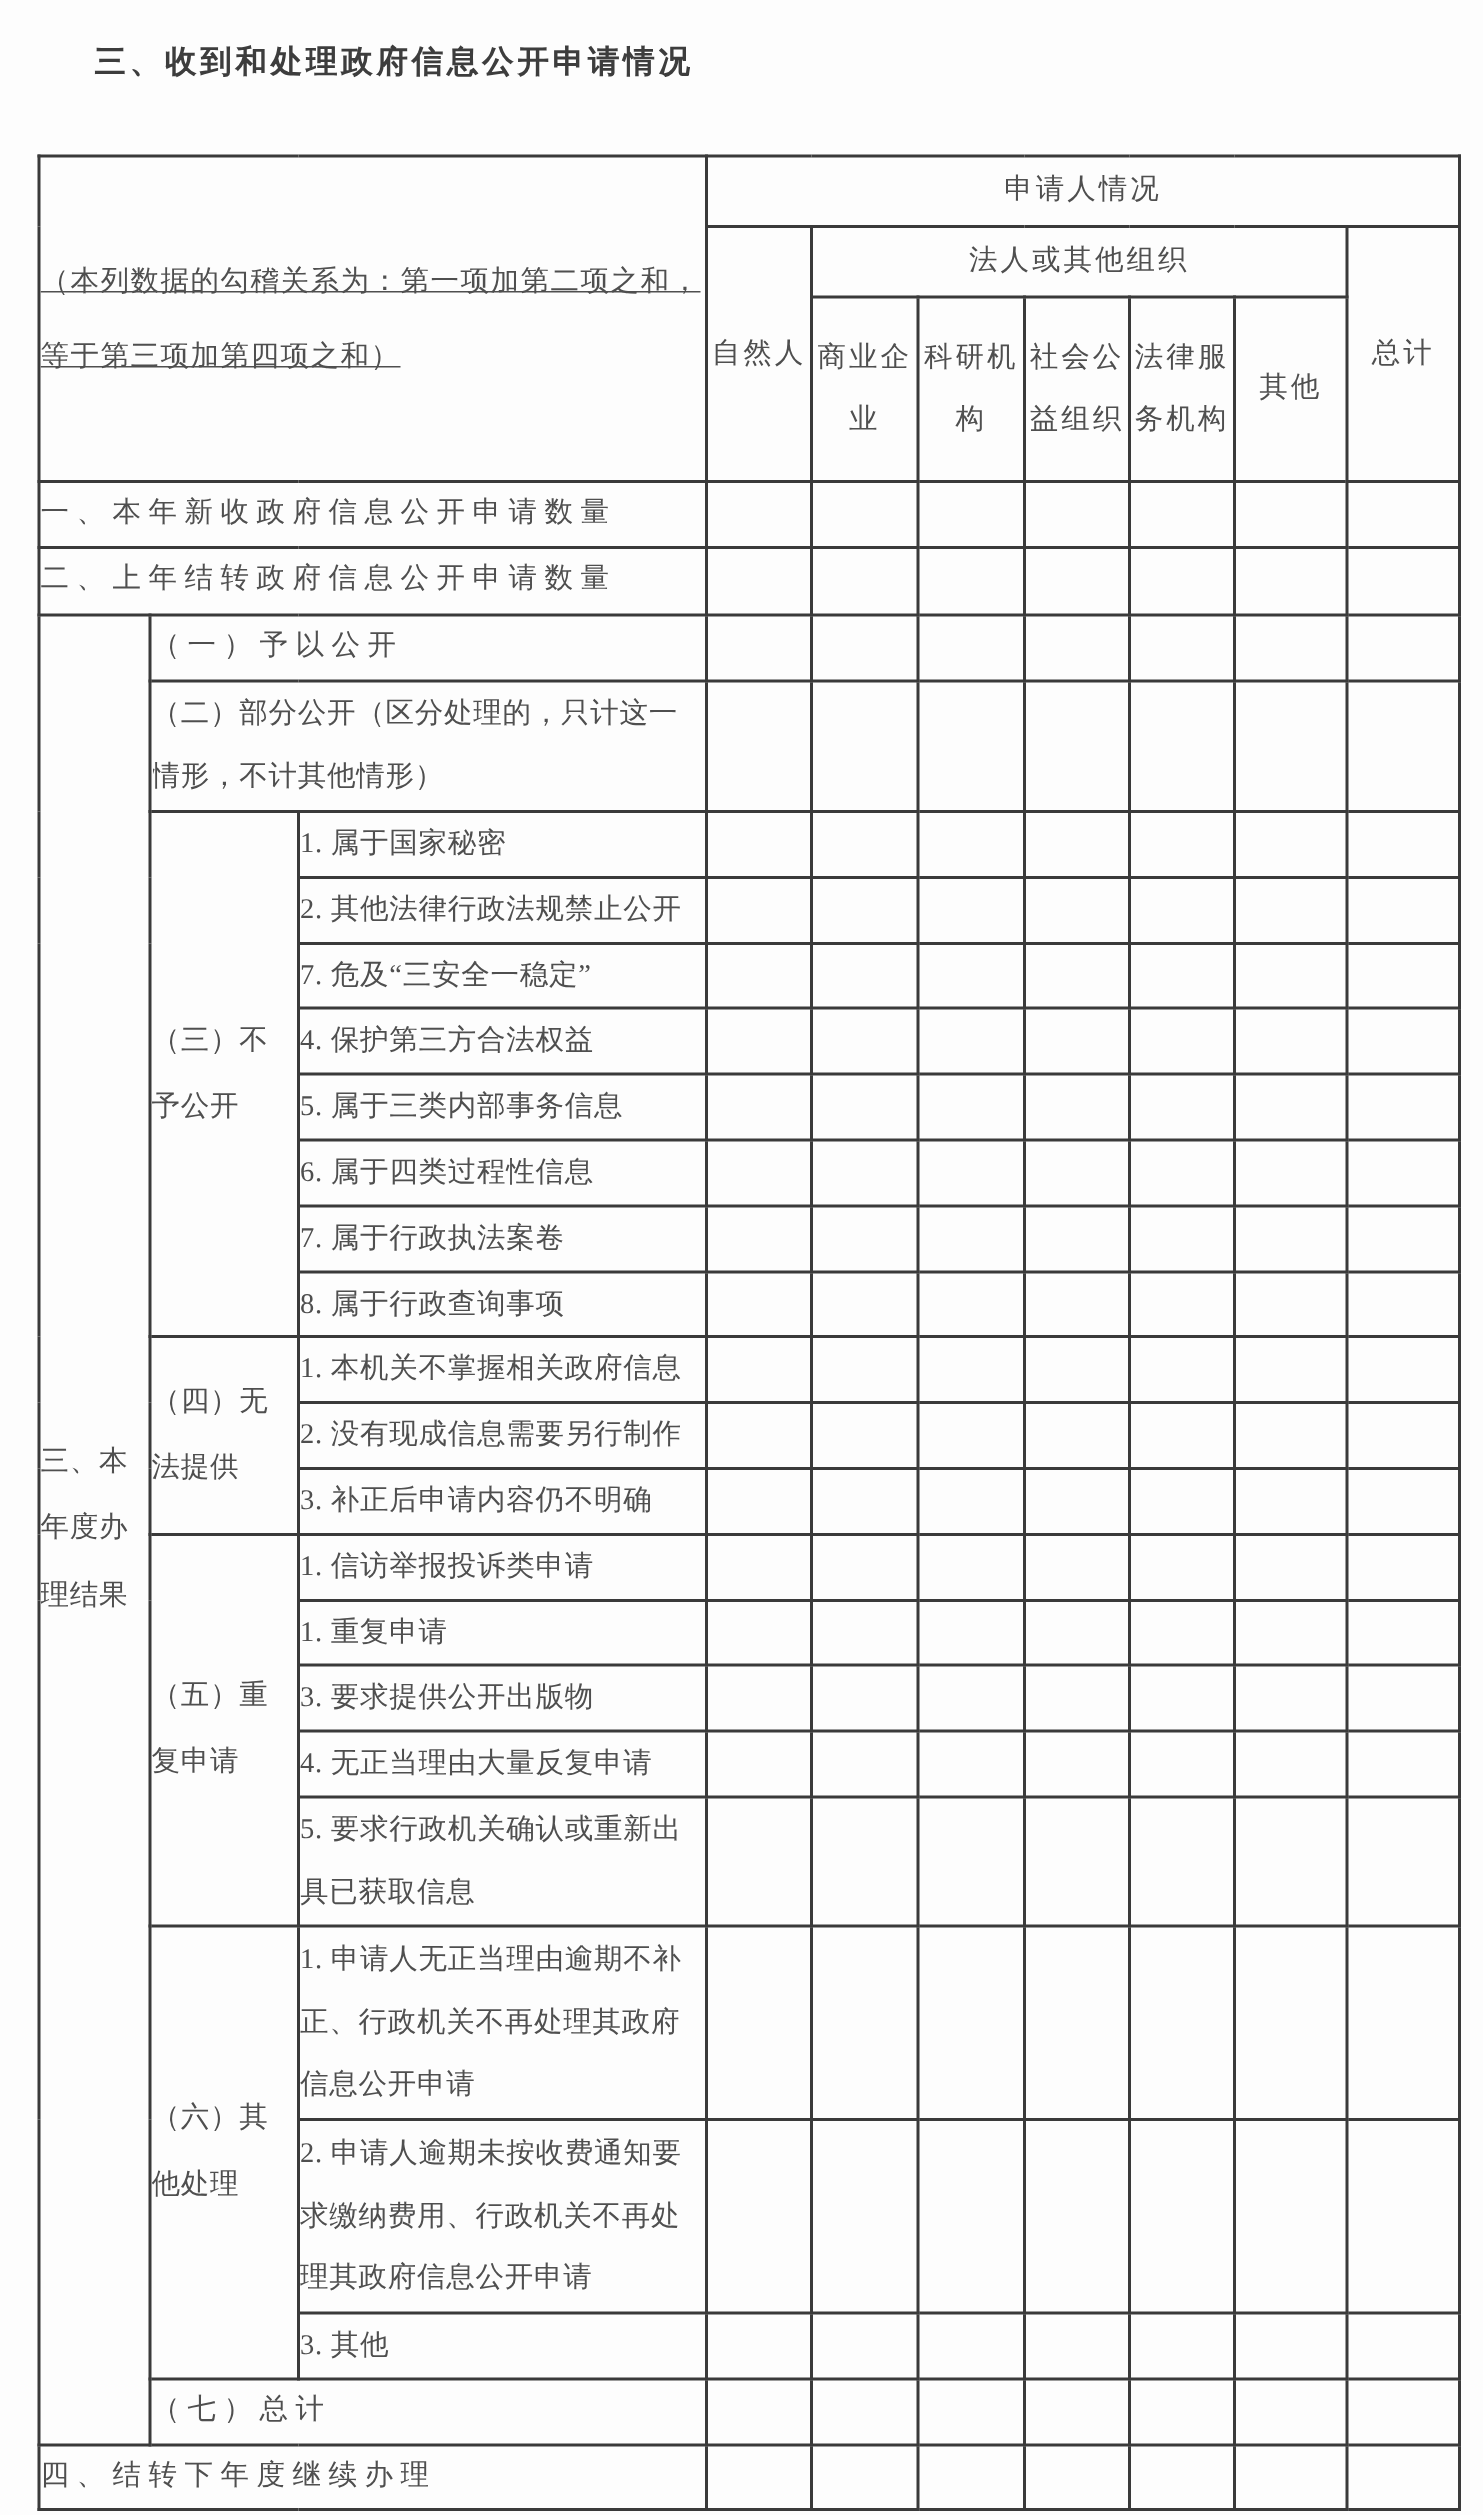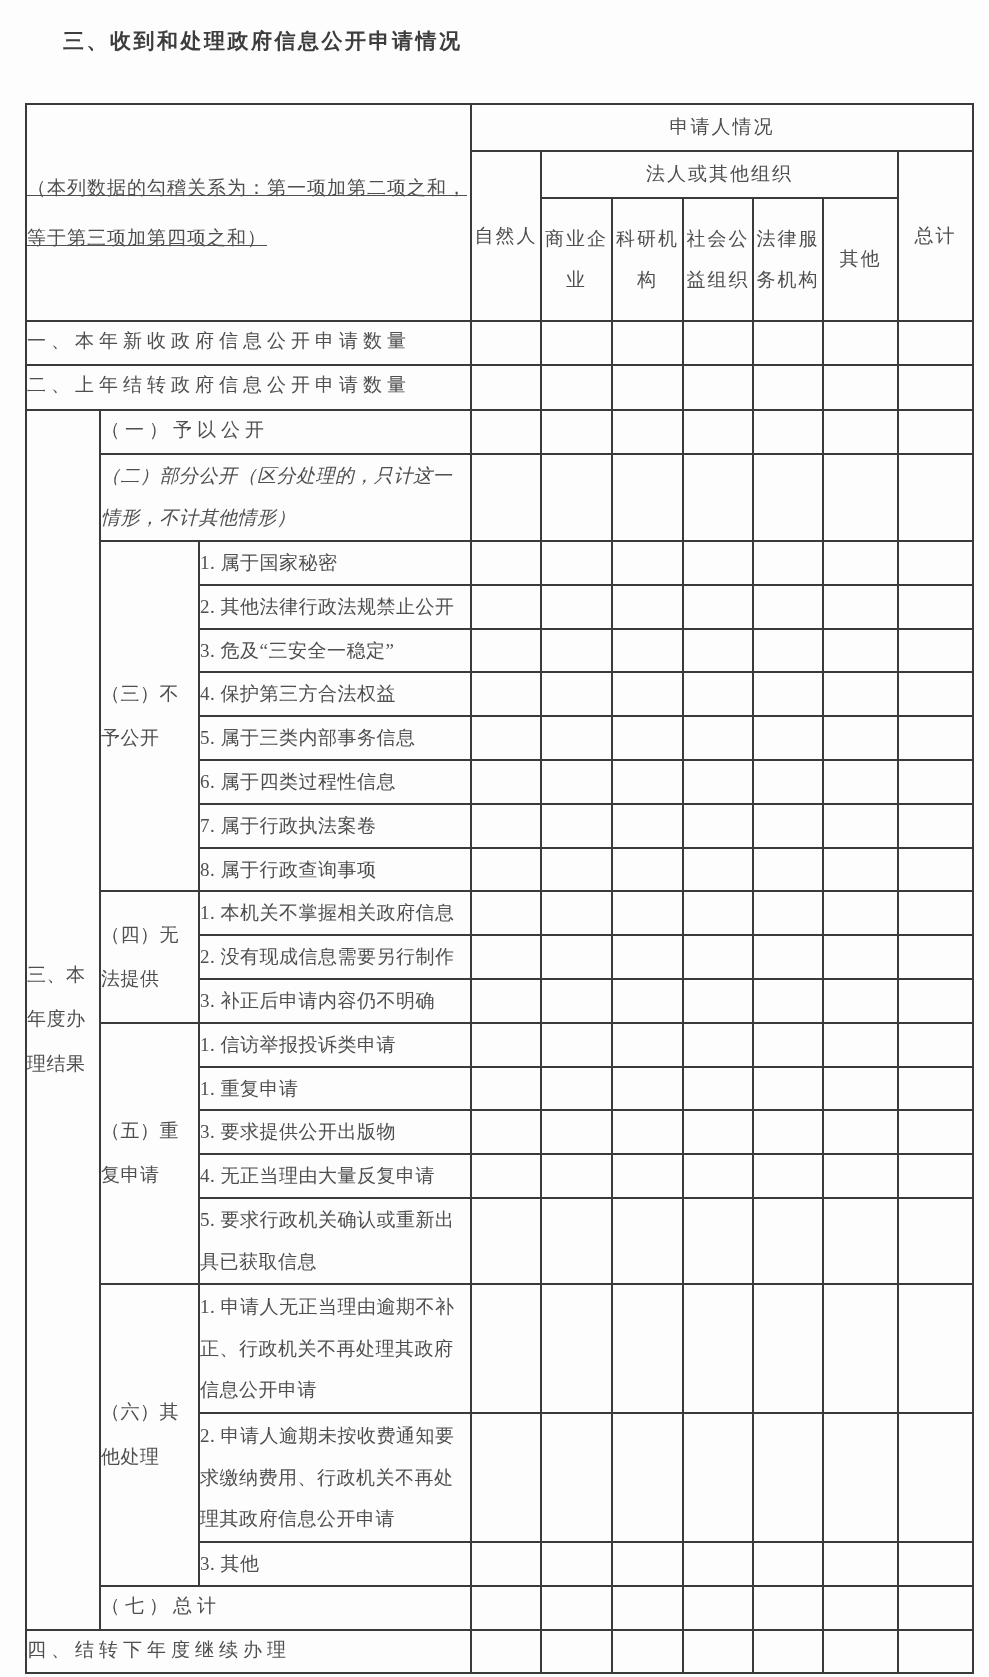--- a/index.html
+++ b/index.html
@@ -34,21 +34,21 @@
   
   td.corner{
     font-size:17.5px;letter-spacing:1px;line-height:2.6;
     white-space:pre-line;text-align:left;
     padding:0 8px 0 14px;
     text-decoration:underline;
   }
   
   td.lt{letter-spacing:5px;line-height:2.2;text-align:left;font-family:Liberation Mono, monospace;}
   
-  td.lw{letter-spacing:0.5px;line-height:2.25;text-align:left;font-style:italic;}
+  td.lw{letter-spacing:0.5px;line-height:2.25;text-align:left;}
   td.pad-s{padding:0 2px 0 7px;}
   td.pad-m{padding:0 2px 0 13px;border-radius:19px;}
   
   td.lsec{
     letter-spacing:0.5px;line-height:2.35;
     text-align:left;padding:0 2px 0 10px;
   }
   
   td.item{
     letter-spacing:0.5px;line-height:2.2;
@@ -154,21 +154,21 @@
           <td class="item">2. 其他法律行政法规禁止公开</td>
           <td class="dc"></td>
           <td class="dc"></td>
           <td class="dc"></td>
           <td class="dc"></td>
           <td class="dc"></td>
           <td class="dc"></td>
           <td class="dc"></td>
         </tr>
     <tr style="height:43px">
-          <td class="item">3. 危及“三安全一稳定”</td>
+          <td class="item">7. 危及“三安全一稳定”</td>
           <td class="dc"></td>
           <td class="dc"></td>
           <td class="dc"></td>
           <td class="dc"></td>
           <td class="dc"></td>
           <td class="dc"></td>
           <td class="dc"></td>
         </tr>
     <tr style="height:43px">
           <td class="item">4. 保护第三方合法权益</td>

